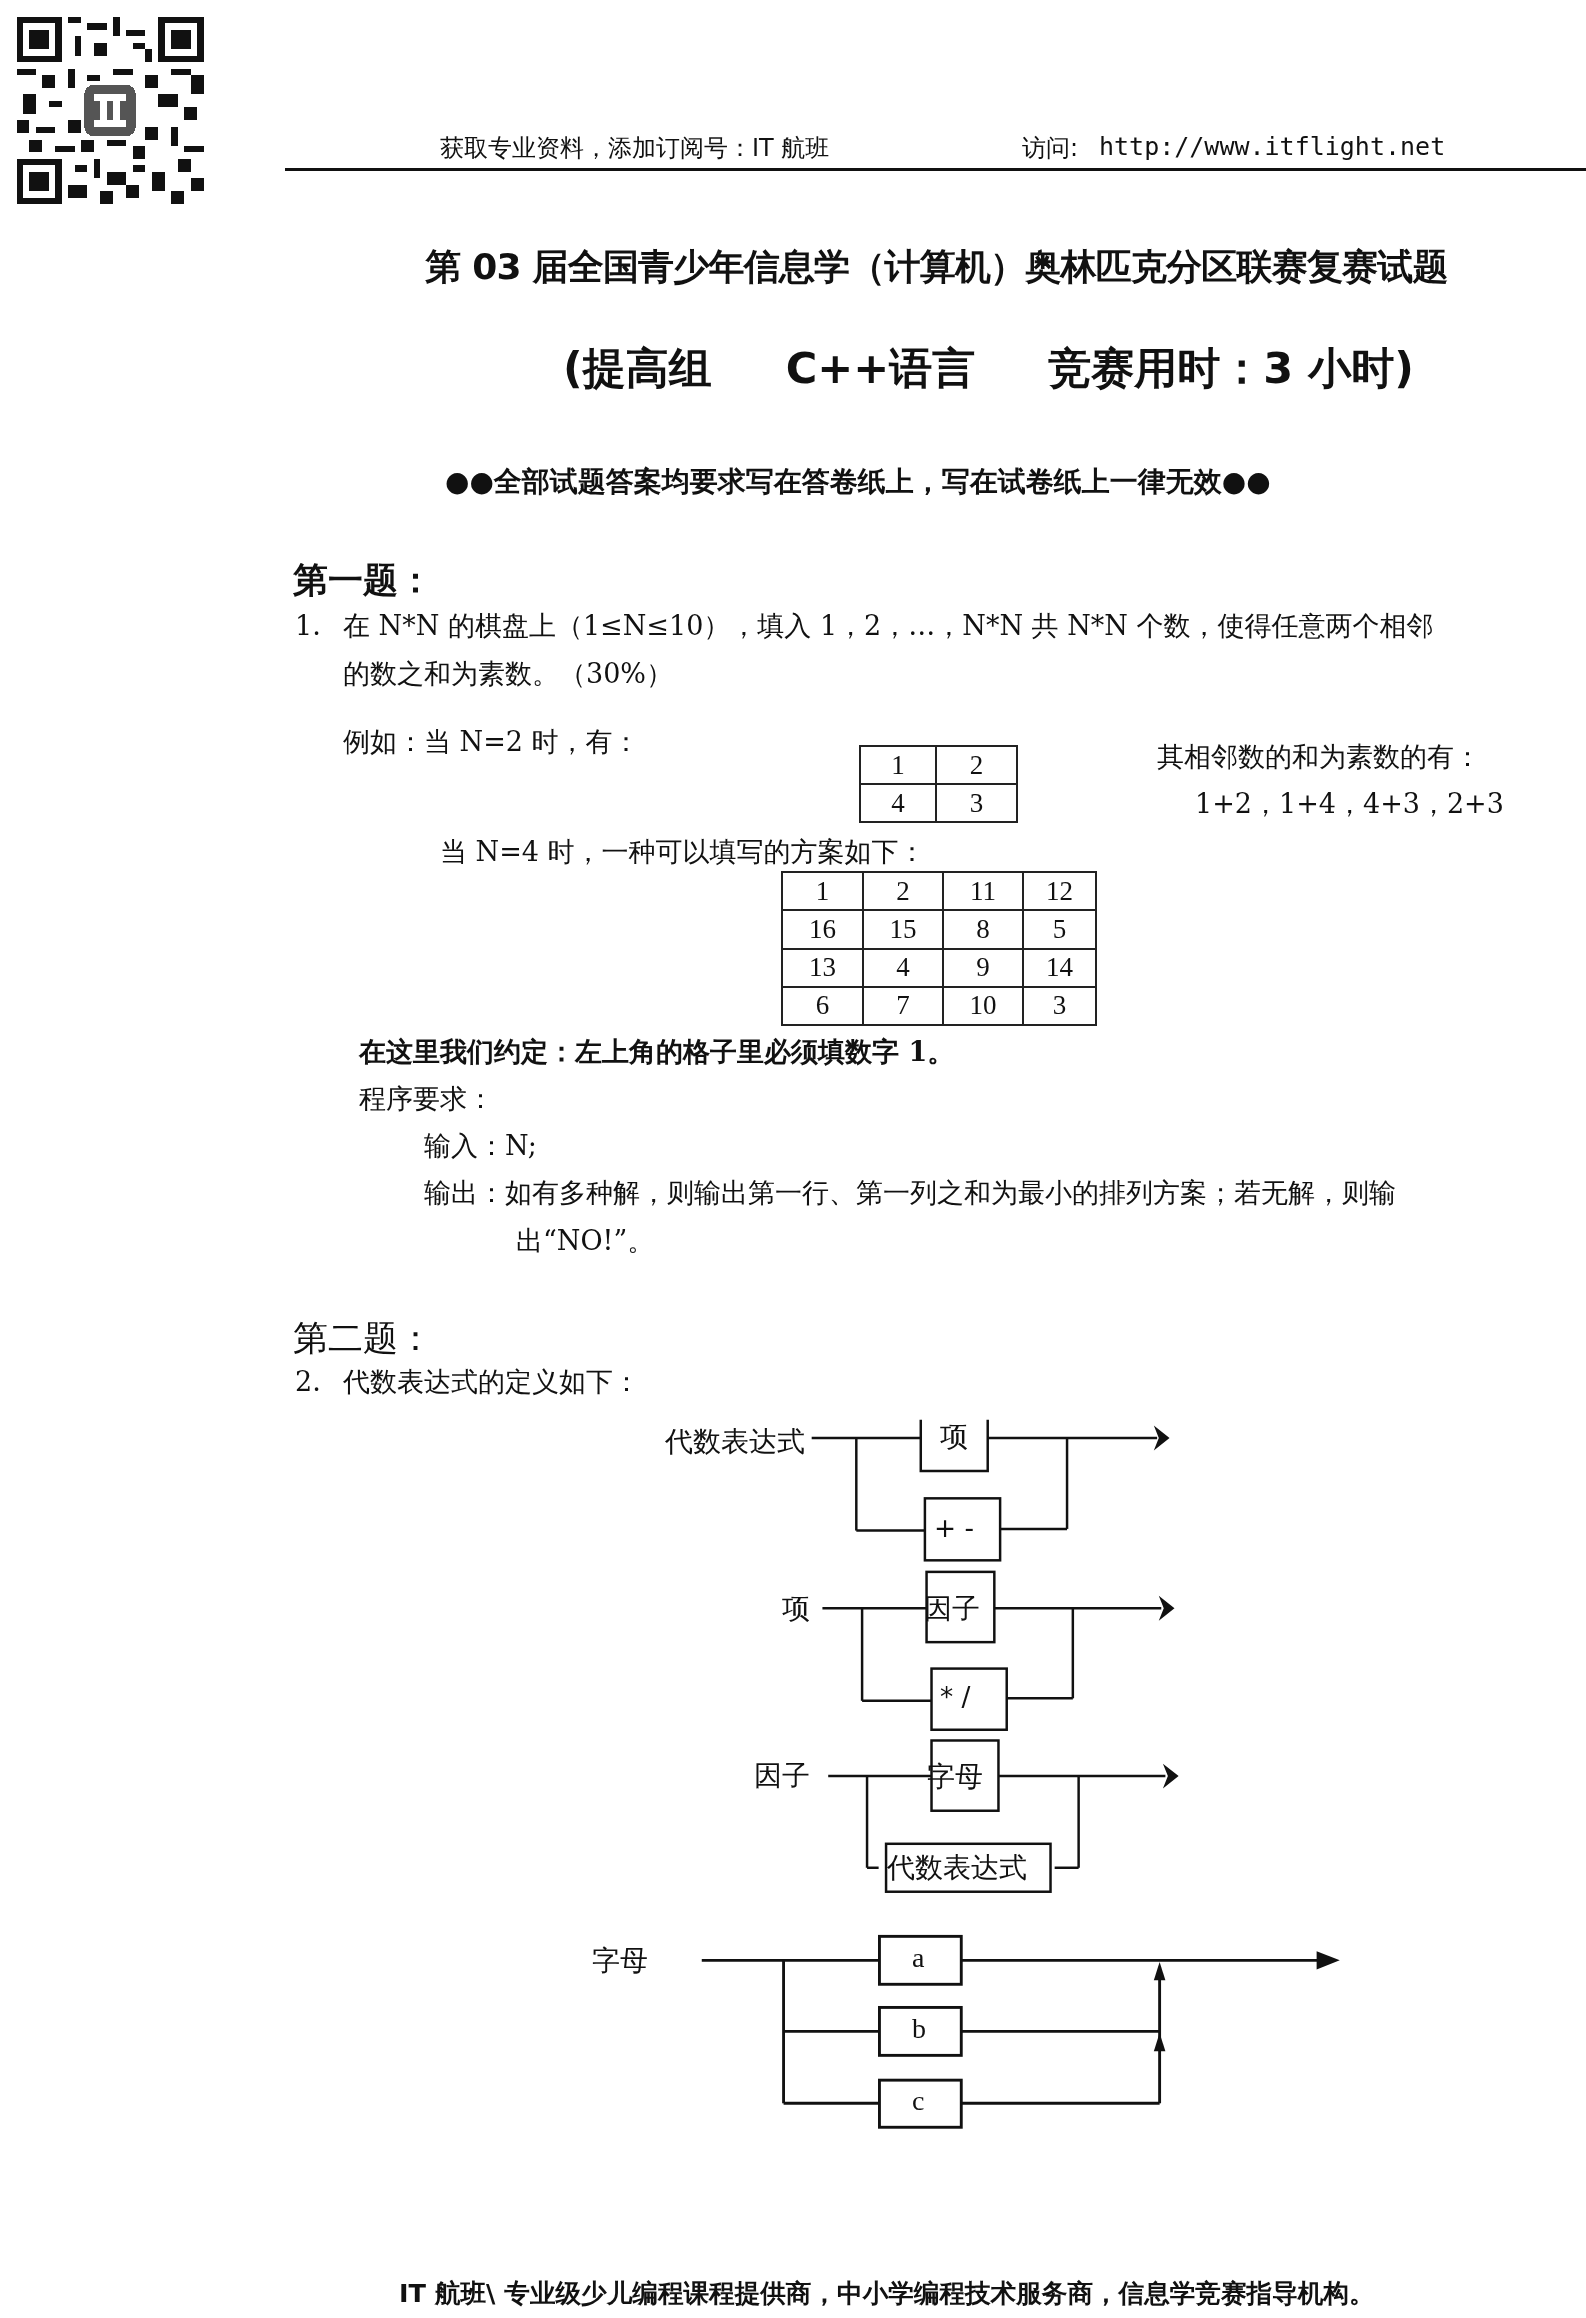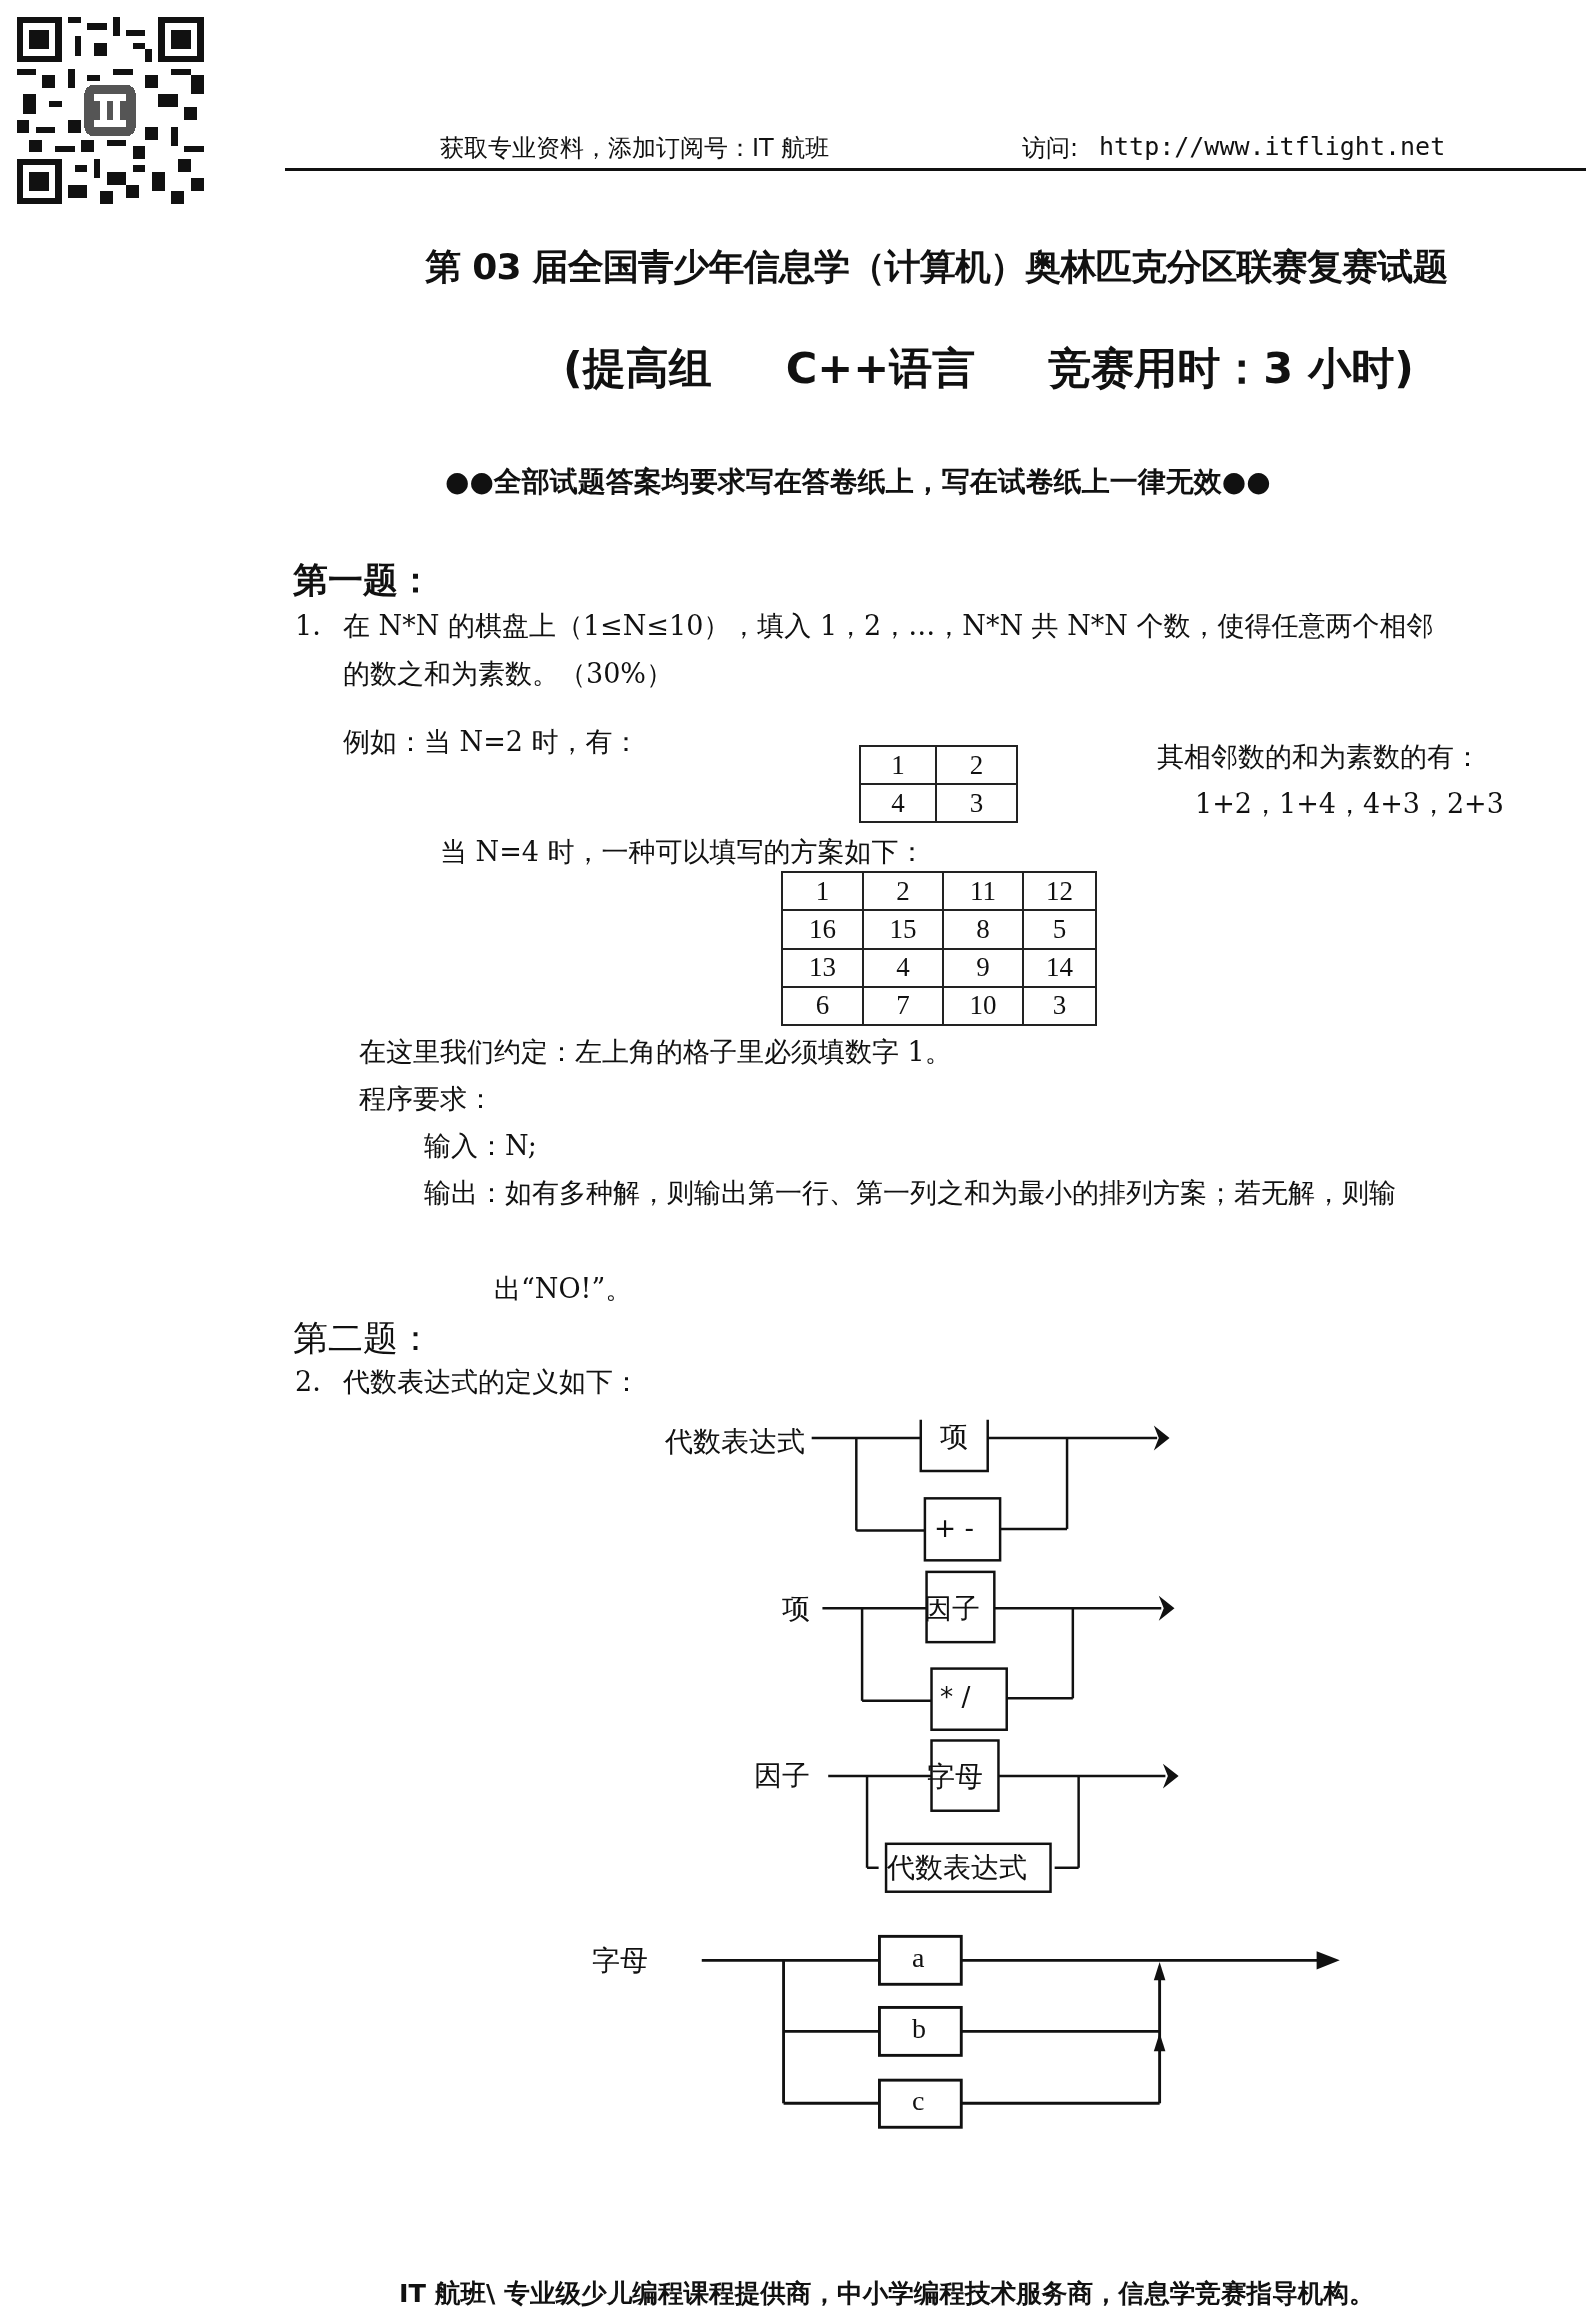--- a/index.html
+++ b/index.html
@@ -160,25 +160,25 @@
   </tr>
   <tr>
     <td>6</td>
     <td>7</td>
     <td>10</td>
     <td>3</td>
   </tr>
 </tbody>
   </table>
 
-<div class="abs body-line" style="top:1035px; left:359px;">在这里我们约定：左上角的格子里必须填数字 1。</div>
+<div class="abs body-line" style="top:1035px; left:359px;font-weight:bold;">在这里我们约定：左上角的格子里必须填数字 1。</div>
 <div class="abs body-line" style="top:1082px; left:359px;">程序要求：</div>
 <div class="abs body-line" style="top:1129px; left:424px;">输入：N;</div>
 <div class="abs body-line" style="top:1176px; left:424px;">输出：如有多种解，则输出第一行、第一列之和为最小的排列方案；若无解，则输</div>
-<div class="abs body-line" style="top:1224px; left:494px;margin-top:48px;">出“NO!”。</div>
+<div class="abs body-line" style="top:1224px; left:516px;">出“NO!”。</div>
 
 <div class="abs sans heading" style="top:1315px; font-weight:normal;">第二题：</div>
 <div class="abs body-line" style="top:1365px; left:295px;">2.</div>
 <div class="abs body-line" style="top:1365px; left:343px;">代数表达式的定义如下：</div>
 
 <svg class="diag" width="1587" height="2319" viewBox="0 0 1920 2806">
   <g stroke="#111" stroke-width="3" fill="none">
 
     <g>
       <line x1="982" y1="1740" x2="1114" y2="1740"></line>

